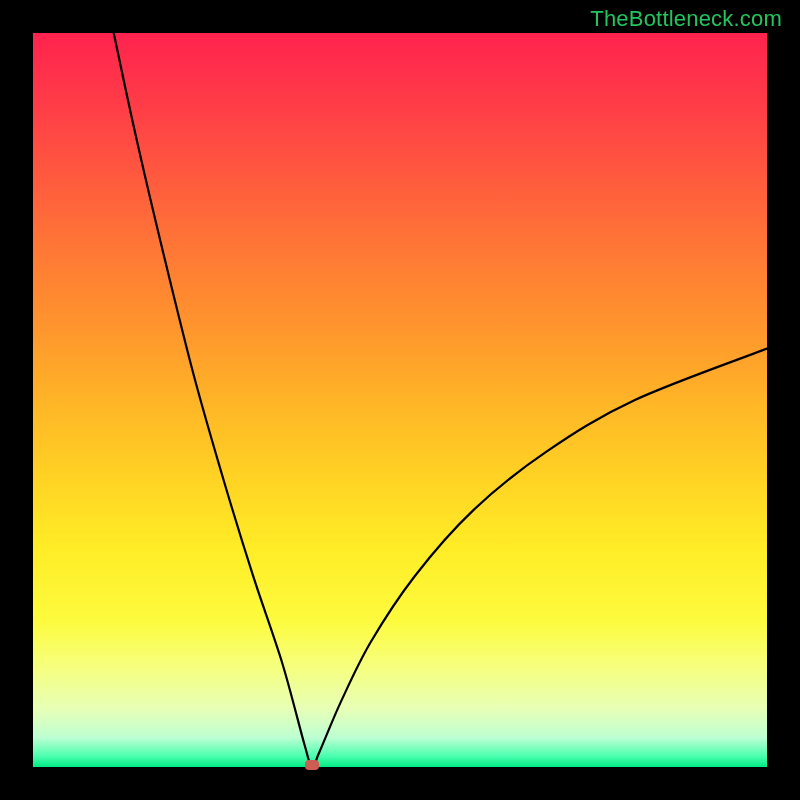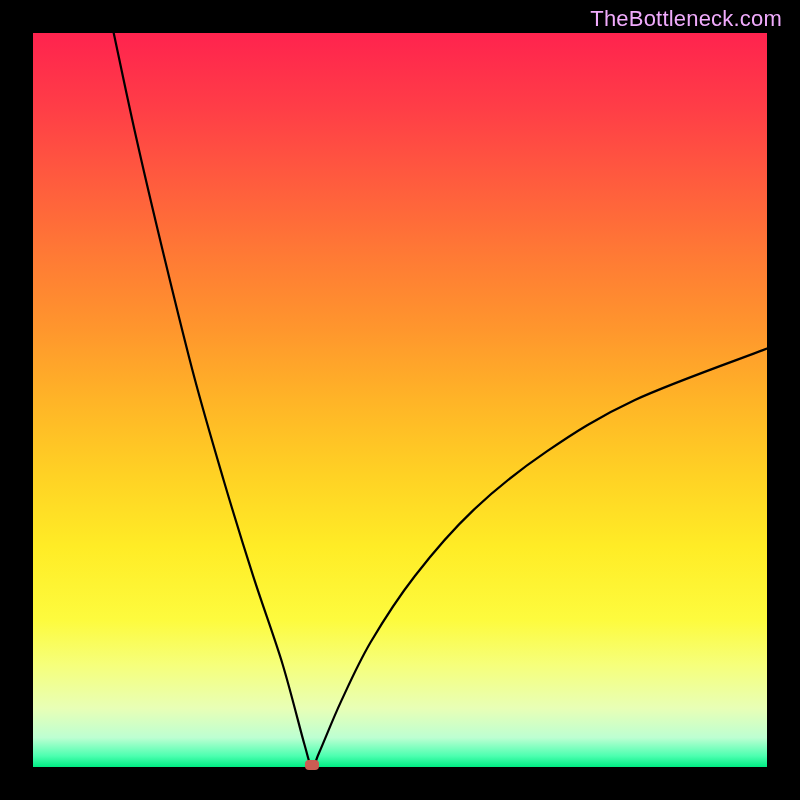--- a/index.html
+++ b/index.html
@@ -40,21 +40,21 @@
       #e8ffb6 92%,
       #bdffd2 96%,
       #4cffb0 98.5%,
       #00ec83 100%
     );
   }
   .watermark {
     position: absolute;
     top: 6px;
     right: 18px;
-    color: #f0abfc;
+    color: #22c55e;
     font-size: 22px;
     font-weight: 500;
     letter-spacing: 0.2px;
     user-select: none;
   }
   svg.curve {
     position: absolute;
     top: 0;
     left: 0;
     width: 734px;

